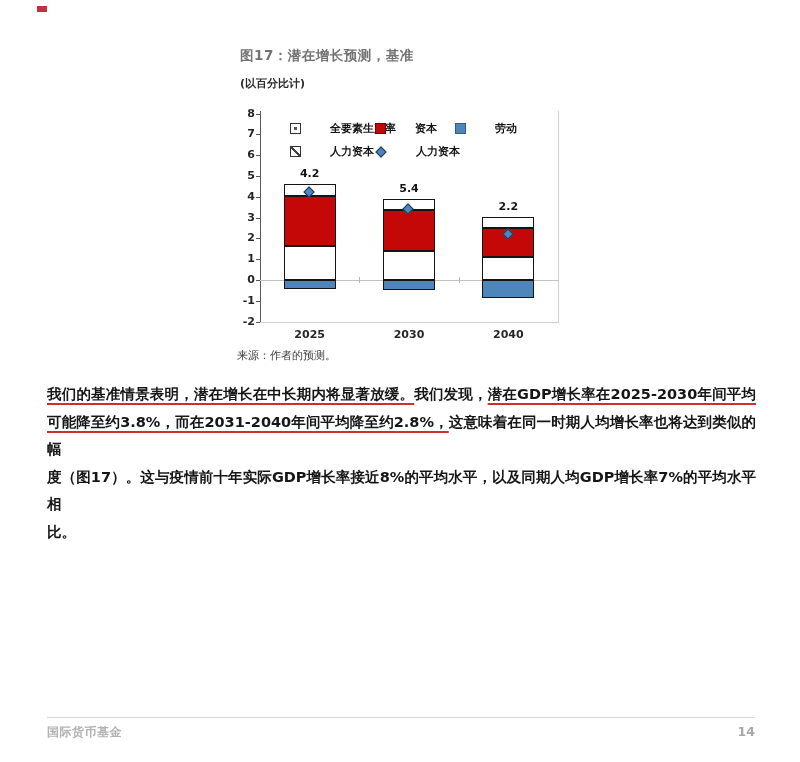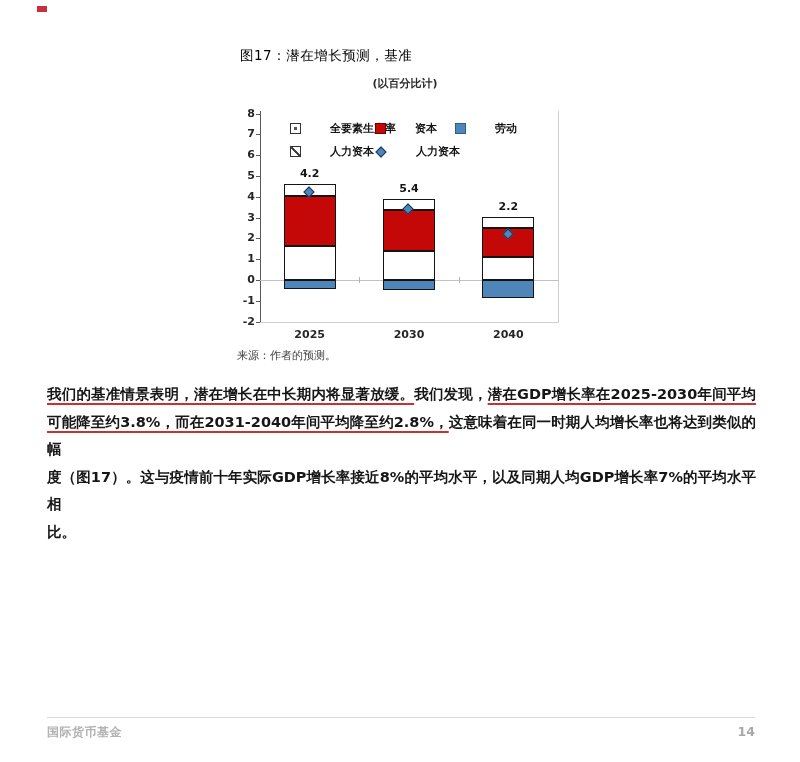--- a/index.html
+++ b/index.html
@@ -1,22 +1,22 @@
 <!DOCTYPE html>
 <html><head>
 <meta charset="utf-8">
 <style>
   * { margin:0; padding:0; box-sizing:border-box; }
   html,body { width:800px; height:762px; background:#ffffff; font-family:"DejaVu Sans",sans-serif; }
   .page { position:relative; width:800px; height:762px; background:#fff; overflow:hidden; }
 
   .red-mark { position:absolute; left:37px; top:6px; width:10px; height:6px; background:#c5303c; }
 
-  .fig-title { position:absolute; left:240px; top:47px; font-size:13.5px; font-weight:normal; color:#000000; letter-spacing:0.5px; }
-  .fig-subtitle { position:absolute; left:240px; top:76px; width:330px; text-align:center; font-size:11px; font-weight:600; color:#2b2b2b; }
+  .fig-title { position:absolute; left:240px; top:47px; font-size:13.5px; font-weight:bold; color:#737373; letter-spacing:0.5px; }
+  .fig-subtitle { position:absolute; left:240px; top:76px; width:330px; text-align:left; font-size:11px; font-weight:600; color:#2b2b2b; }
 
   .chart { position:absolute; left:240px; top:98px; width:330px; height:252px; }
   .y-axis-line { position:absolute; left:20px; top:13px; width:1px; height:211px; background:#595959; }
   .zero-line { position:absolute; left:20px; top:182px; width:299px; height:1px; background:#c2c2c2; z-index:1; }
   .plot-bottom { position:absolute; left:20px; top:224px; width:299px; height:1px; background:#cfcfcf; }
   .plot-right { position:absolute; left:318px; top:13px; width:1px; height:211px; background:#cfcfcf; }
 
   .y-lab { position:absolute; left:0px; width:15px; text-align:right; font-size:11px; font-weight:600; color:#262626; z-index:2; }
   .y-tick { position:absolute; width:4px; height:1px; background:#595959; }
   .cat-tick { position:absolute; width:1px; height:6px; background:#b5b5b5; z-index:1; }

